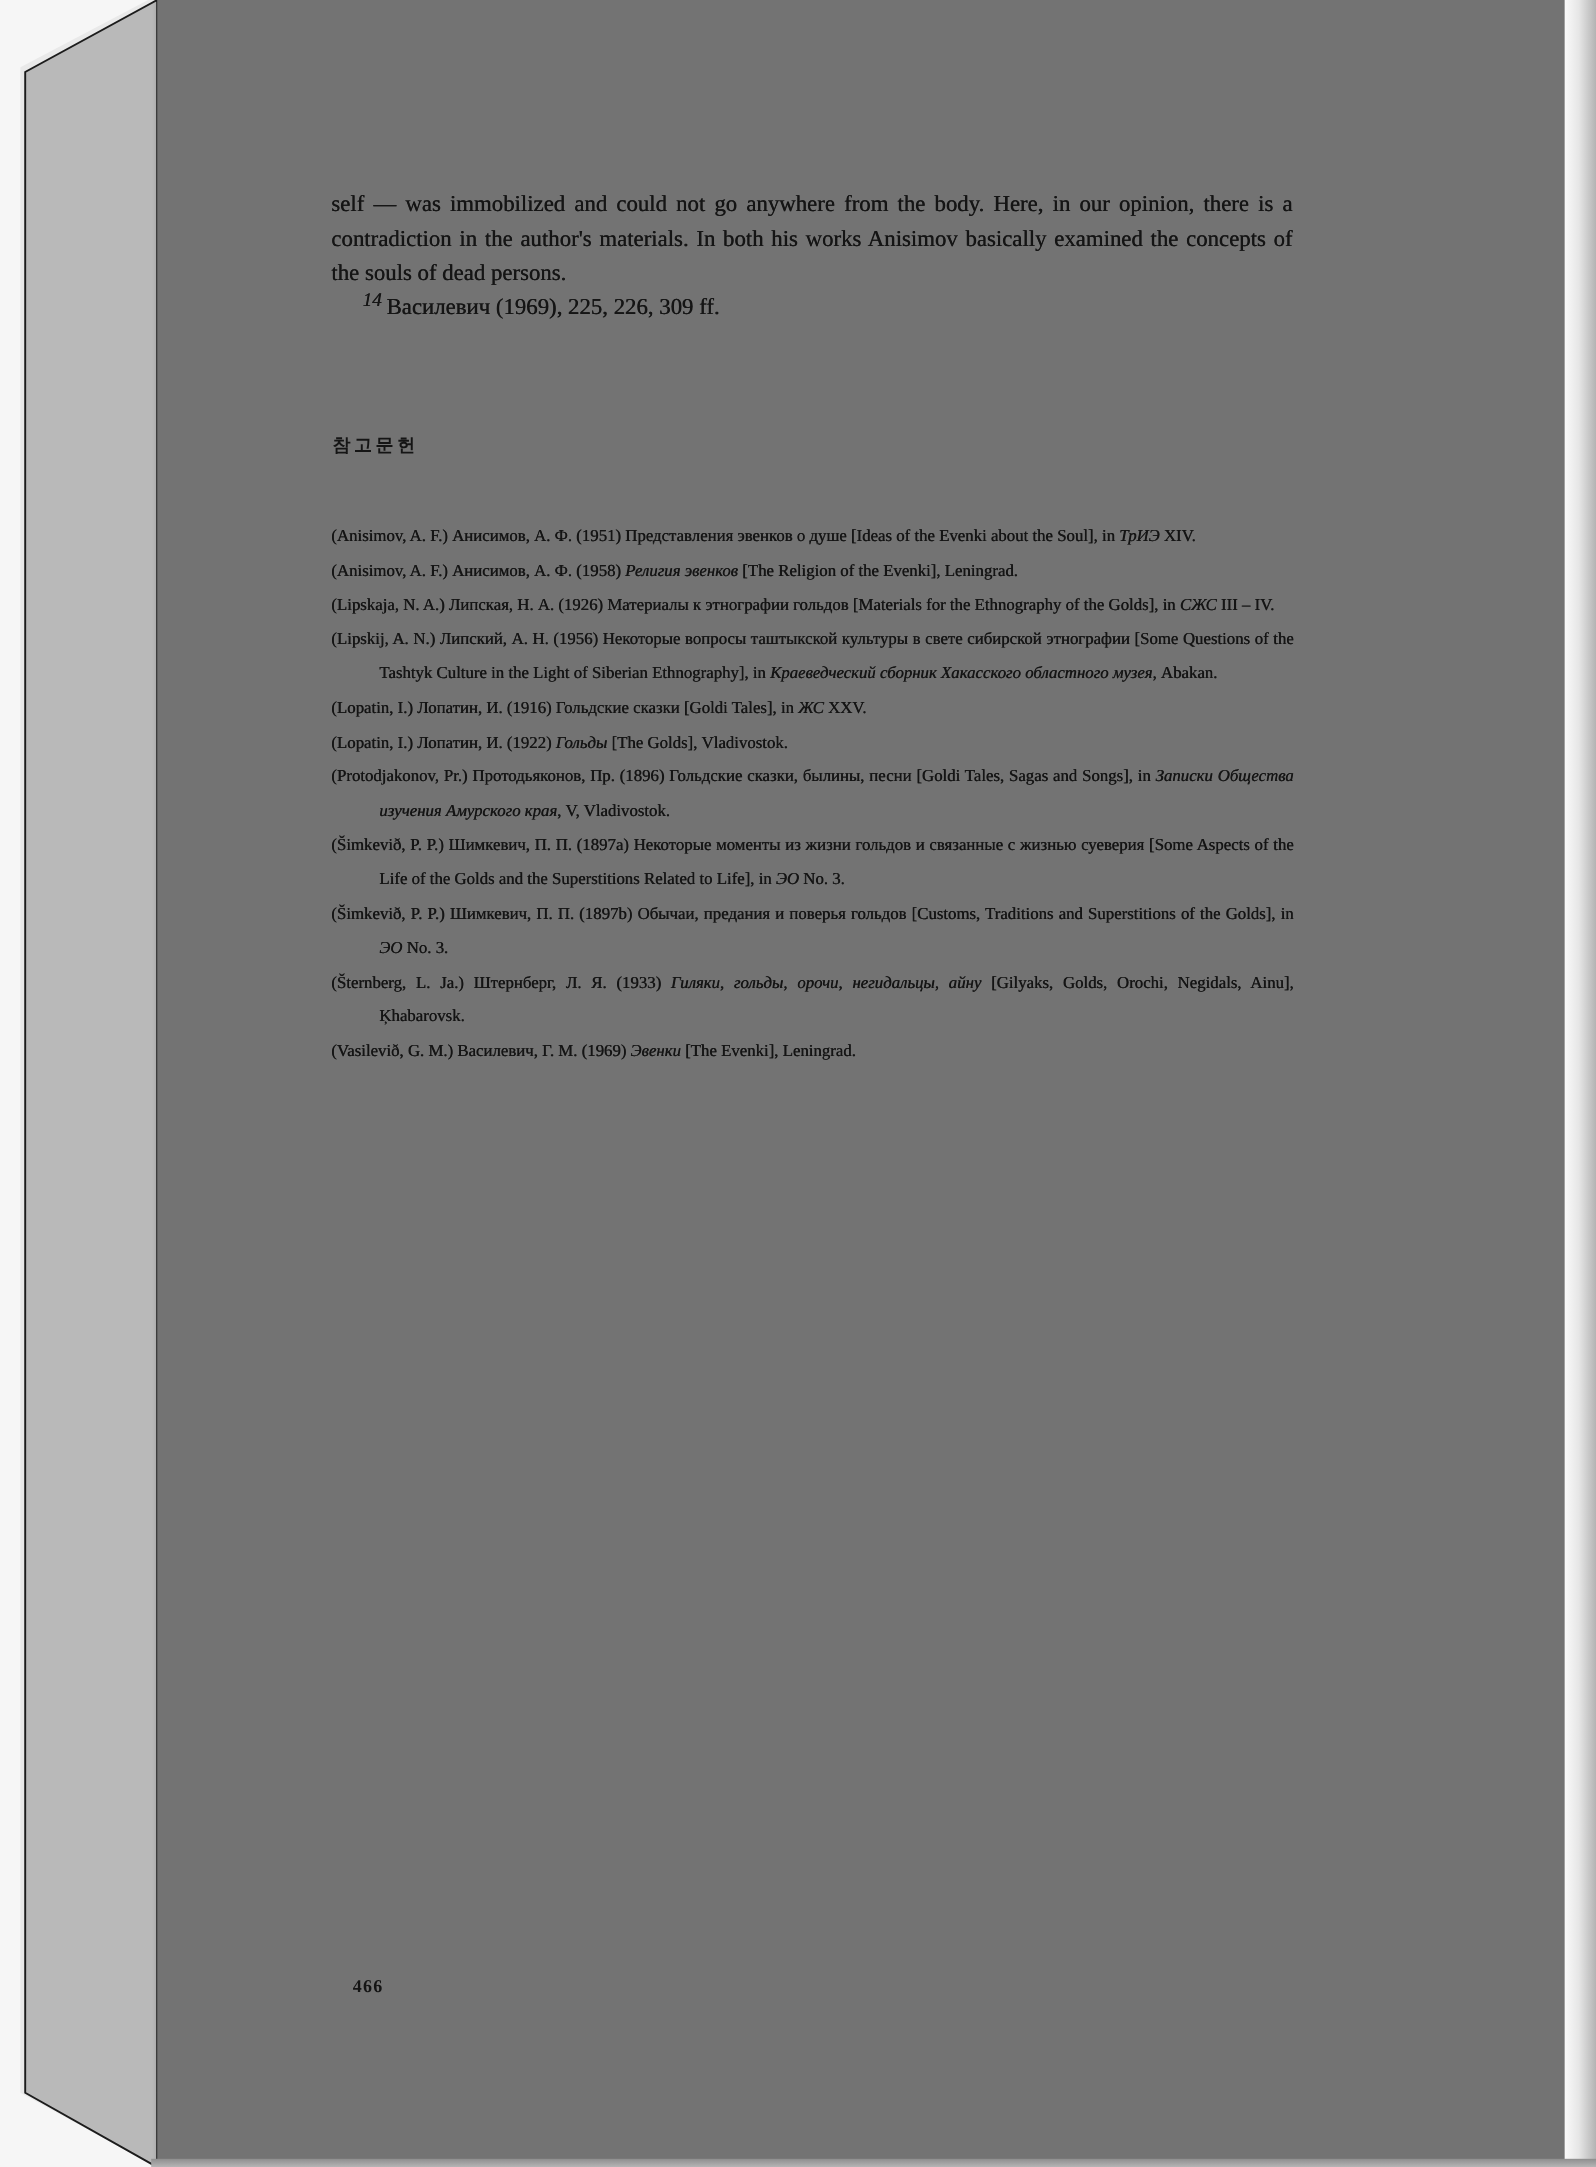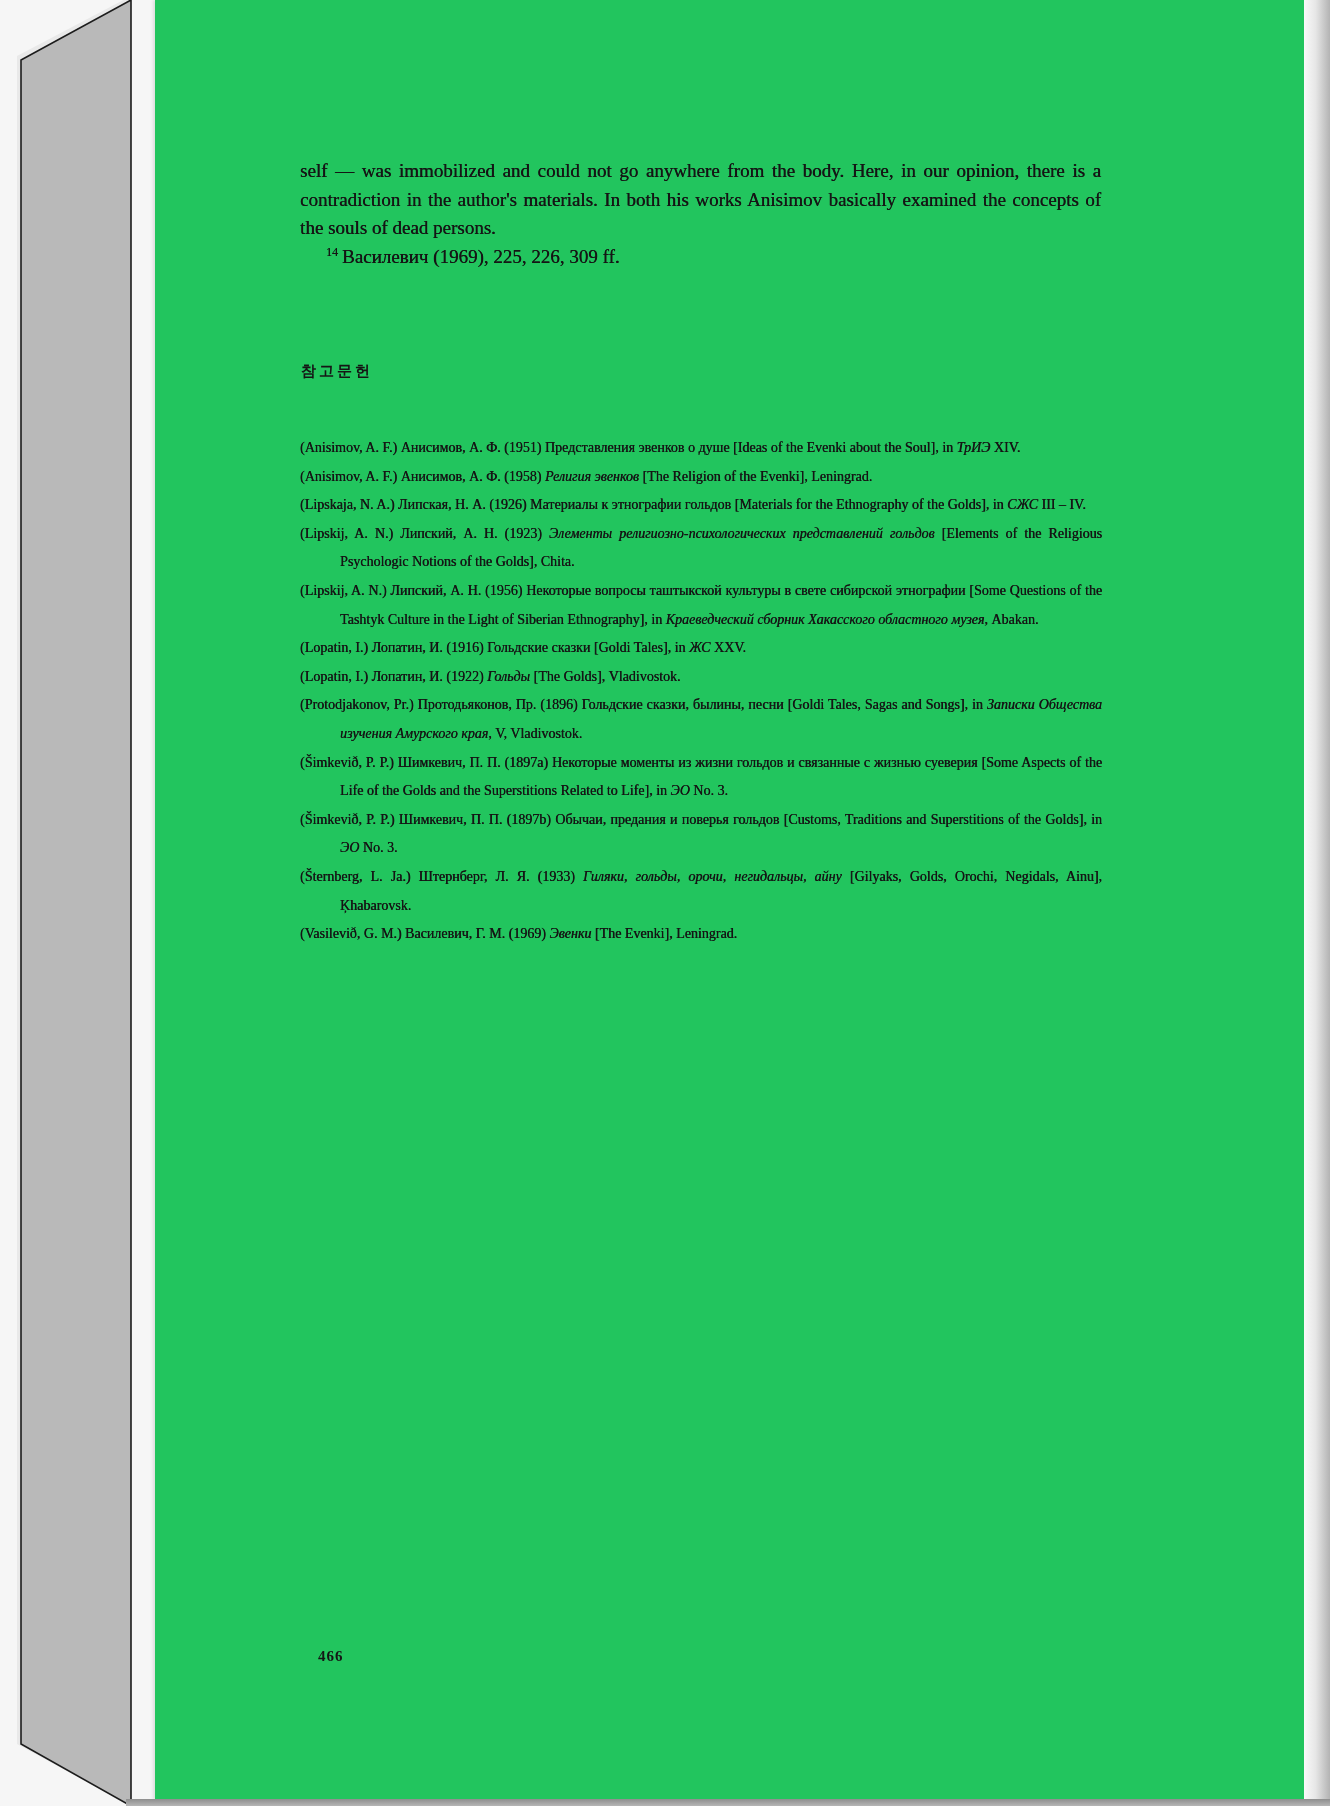--- a/index.html
+++ b/index.html
@@ -8,42 +8,41 @@
     background:#f6f6f6;
     font-family:"Liberation Serif", serif;
     color:#151515;
     position:relative;
     overflow:hidden;
   }
   .spine-wrap{position:absolute;left:0;top:0;width:1330px;height:1806px;pointer-events:none;}
   .spine-wrap svg{display:block;}
   .book-page{
     position:absolute;left:131px;top:0;width:1173px;height:1800px;
-    background:#22c55e;
+    background:#737373;
     box-shadow:-2px 0 3px rgba(0,0,0,0.10);
-    margin-left:24px;
   }
   .page-right-edge{
     position:absolute;left:1304px;top:0;width:26px;height:1806px;
     background:linear-gradient(to right,#fafafa 0%,#e6e6e6 45%,#b3b3b3 100%);
   }
   .page-bottom-edge{
     position:absolute;left:126px;top:1799px;width:1204px;height:7px;
     background:linear-gradient(to bottom,#8e8e8e 0%,#b6b6b6 100%);
   }
   .ink{ text-shadow:0.35px 0 0 currentColor; }
   .intro-paragraph{
     position:absolute;left:276px;top:157px;width:801px;
     font-size:19px;line-height:28.5px;text-align:justify;
   }
   .footnote{
     position:absolute;left:276px;top:243px;width:801px;
     font-size:19px;line-height:28.5px;text-indent:26px;
   }
-  .footnote sup{font-size:12px;line-height:0;margin-right:4px;}
+  .footnote sup{font-size:16px;line-height:0;margin-right:4px;font-style:italic;}
   .section-heading{
     position:absolute;left:277px;top:362px;
     font-size:15px;font-weight:bold;letter-spacing:3px;
     font-family:"DejaVu Sans","Liberation Sans",sans-serif;
   }
   .bibliography{
     position:absolute;left:276px;top:434px;width:802px;
     font-size:14px;line-height:28.6px;
   }
   .bib-entry{
@@ -73,21 +72,20 @@
   <div class="footnote ink" style="left:145px;">
     <sup>14</sup><span>Василевич (1969), 225, 226, 309 ff.</span>
   </div>
 
   <div class="section-heading" style="left:146px;">참고문헌</div>
 
   <div class="bibliography ink" style="left:145px;">
       <div class="bib-entry"><span>(Anisimov, A. F.) Анисимов, А. Ф. (1951) Представления эвенков о душе [Ideas of the Evenki about the Soul], in </span><i>ТрИЭ</i><span> XIV.</span></div>
       <div class="bib-entry"><span>(Anisimov, A. F.) Анисимов, А. Ф. (1958) </span><i>Религия эвенков</i><span> [The Religion of the Evenki], Leningrad.</span></div>
       <div class="bib-entry"><span>(Lipskaja, N. A.) Липская, Н. А. (1926) Материалы к этнографии гольдов [Materials for the Ethnography of the Golds], in </span><i>СЖС</i><span> III – IV.</span></div>
-      <div class="bib-entry"><span>(Lipskij, A. N.) Липский, А. Н. (1923) </span><i>Элементы религиозно-психологических представлений гольдов</i><span> [Elements of the Religious Psychologic Notions of the Golds], Chita.</span></div>
       <div class="bib-entry"><span>(Lipskij, A. N.) Липский, А. Н. (1956) Некоторые вопросы таштыкской культуры в свете сибирской этнографии [Some Questions of the Tashtyk Culture in the Light of Siberian Ethnography], in </span><i>Краеведческий сборник Хакасского областного музея</i><span>, Abakan.</span></div>
       <div class="bib-entry"><span>(Lopatin, I.) Лопатин, И. (1916) Гольдские сказки [Goldi Tales], in </span><i>ЖС</i><span> XXV.</span></div>
       <div class="bib-entry"><span>(Lopatin, I.) Лопатин, И. (1922) </span><i>Гольды</i><span> [The Golds], Vladivostok.</span></div>
       <div class="bib-entry"><span>(Protodjakonov, Pr.) Протодьяконов, Пр. (1896) Гольдские сказки, былины, песни [Goldi Tales, Sagas and Songs], in </span><i>Записки Общества изучения Амурского края</i><span>, V, Vladivostok.</span></div>
       <div class="bib-entry"><span>(Šimkevið, P. P.) Шимкевич, П. П. (1897a) Некоторые моменты из жизни гольдов и связанные с жизнью суеверия [Some Aspects of the Life of the Golds and the Superstitions Related to Life], in </span><i>ЭО</i><span> No. 3.</span></div>
       <div class="bib-entry"><span>(Šimkevið, P. P.) Шимкевич, П. П. (1897b) Обычаи, предания и поверья гольдов [Customs, Traditions and Superstitions of the Golds], in </span><i>ЭО</i><span> No. 3.</span></div>
       <div class="bib-entry"><span>(Šternberg, L. Ja.) Штернберг, Л. Я. (1933) </span><i>Гиляки, гольды, орочи, негидальцы, айну</i><span> [Gilyaks, Golds, Orochi, Negidals, Ainu], Ķhabarovsk.</span></div>
       <div class="bib-entry"><span>(Vasilevið, G. M.) Василевич, Г. М. (1969) </span><i>Эвенки</i><span> [The Evenki], Leningrad.</span></div>
     </div>
 

